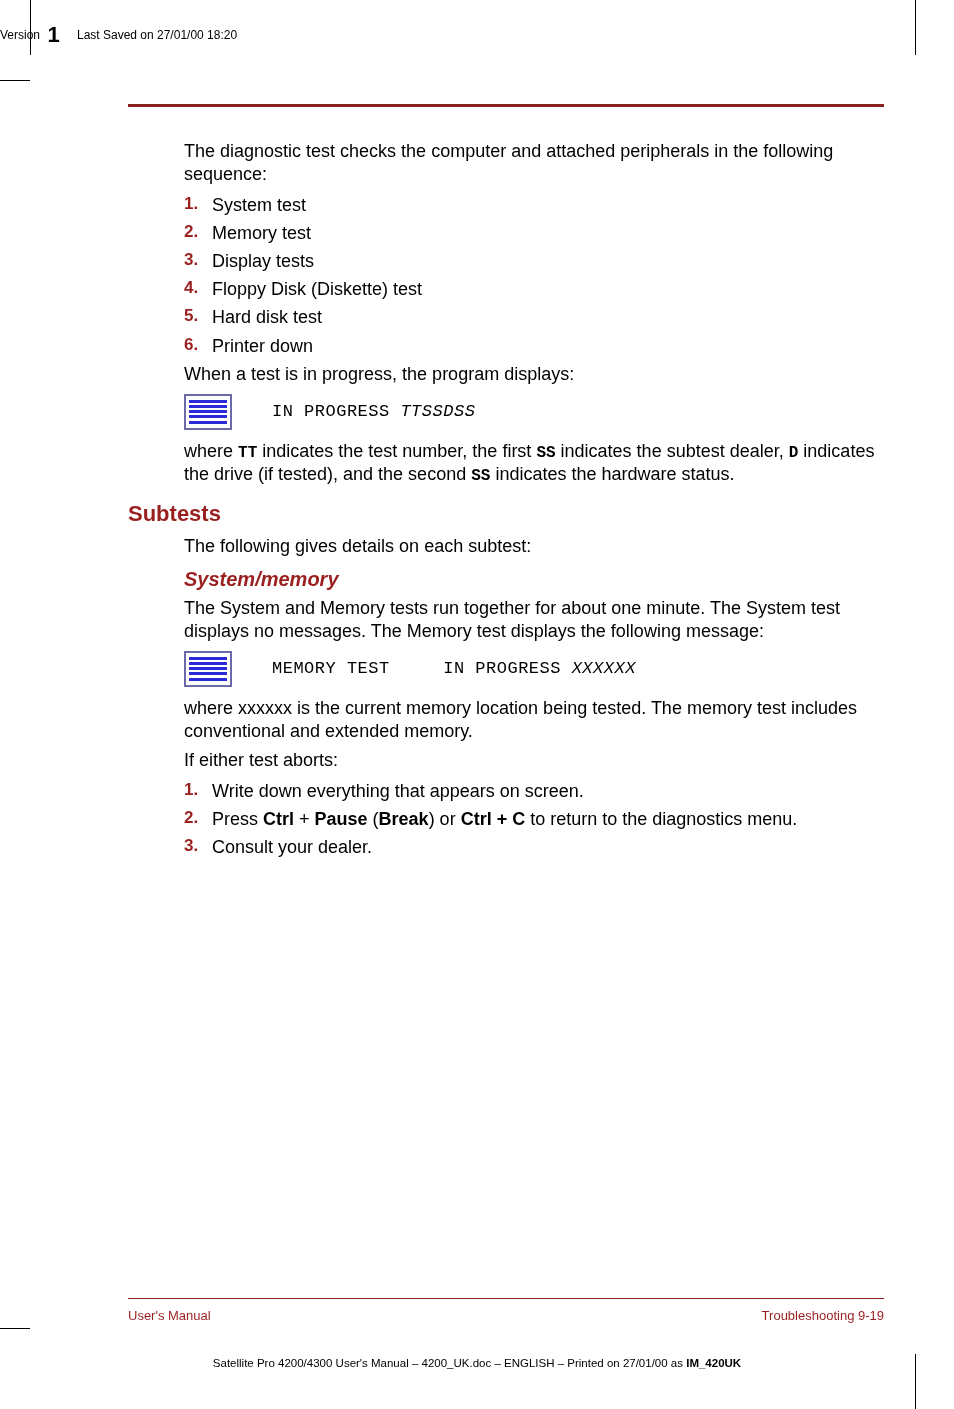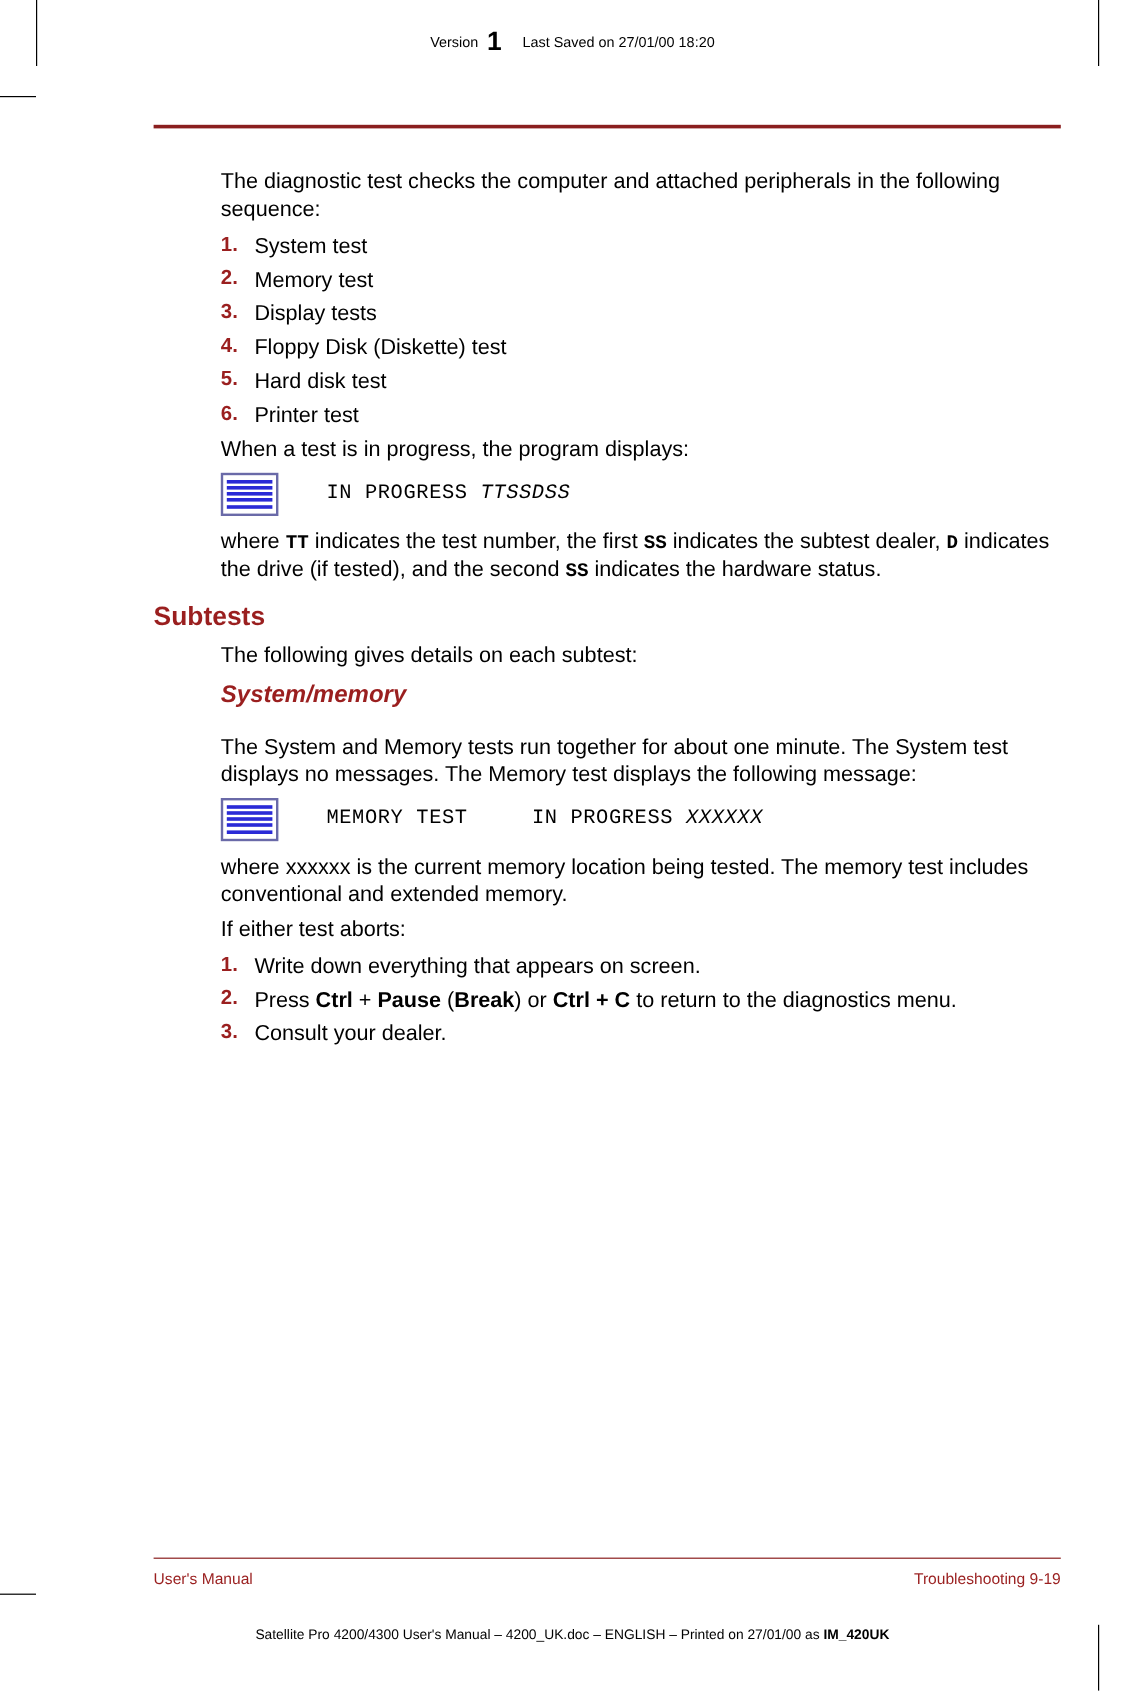--- a/index.html
+++ b/index.html
@@ -4,29 +4,29 @@
 <style>
   * { box-sizing: border-box; margin: 0; padding: 0; }
   html, body { width: 954px; height: 1409px; background: #fff; font-family: Arial, Helvetica, sans-serif; color: #000; }
   .page { position: relative; width: 954px; height: 1409px; }
   .crop-mark-tl-v { position: absolute; left: 30px; top: 0; width: 1px; height: 55px; background: #000; }
   .crop-mark-tl-h { position: absolute; left: 0; top: 80px; width: 30px; height: 1px; background: #000; }
   .crop-mark-tr-v { position: absolute; right: 38px; top: 0; width: 1px; height: 55px; background: #000; }
   .crop-mark-bl-h { position: absolute; left: 0; bottom: 80px; width: 30px; height: 1px; background: #000; }
   .crop-mark-br-v { position: absolute; right: 38px; bottom: 0; width: 1px; height: 55px; background: #000; }
 
-  .header { position: absolute; top: 22px; left: 0; right: 0; text-align: center; font-size: 12px; color: #000; }
+  .header { position: absolute; top: 22px; left: 0; right: 0; text-align: left; font-size: 12px; color: #000; }
   .header .vnum { font-size: 22px; font-weight: bold; vertical-align: -3px; padding: 0 4px; }
   .header-rule { position: absolute; top: 104px; left: 128px; right: 70px; height: 3px; background: #8a1f1f; }
 
   .content { position: absolute; top: 140px; left: 128px; right: 70px; }
   .indent { margin-left: 56px; }
 
   h2.sect { color: #9a1f1f; font-weight: bold; font-size: 22px; margin-top: 6px; margin-bottom: 8px; }
-  h3.subsect { color: #9a1f1f; font-weight: bold; font-style: italic; font-size: 20px; margin-top: 10px; margin-bottom: 20px; }
+  h3.subsect { color: #9a1f1f; font-weight: bold; font-style: italic; font-size: 20px; margin-top: 10px; margin-bottom: 6px; }
 
   p.body { font-size: 18px; line-height: 1.28; margin-bottom: 6px; }
 
   ol.numlist { list-style: none; margin: 4px 0 4px 0; }
   ol.numlist li { font-size: 18px; line-height: 1.45; padding-left: 28px; position: relative; margin-bottom: 2px; }
   ol.numlist li .num { position: absolute; left: 0; top: 0; color: #9a1f1f; font-weight: bold; font-size: 17px; }
 
   .codebox { display: flex; align-items: center; margin: 8px 0 10px 0; }
   .codeicon { width: 48px; height: 36px; border: 2px solid #6a6aa8; padding: 3px; display: flex; flex-direction: column; justify-content: space-around; margin-right: 40px; }
   .codeicon .bar { height: 3px; background: #2a2ad6; }
@@ -61,21 +61,21 @@
   <div class="content">
 
     <div class="indent">
       <p class="body">The diagnostic test checks the computer and attached peripherals in the following sequence:</p>
       <ol class="numlist">
         <li><span class="num">1.</span><span>System test</span></li>
         <li><span class="num">2.</span><span>Memory test</span></li>
         <li><span class="num">3.</span><span>Display tests</span></li>
         <li><span class="num">4.</span><span>Floppy Disk (Diskette) test</span></li>
         <li><span class="num">5.</span><span>Hard disk test</span></li>
-        <li><span class="num">6.</span><span>Printer test</span></li>
+        <li><span class="num">6.</span><span>Printer down</span></li>
       </ol>
       <p class="body">When a test is in progress, the program displays:</p>
       <div class="codebox">
         <div class="codeicon">
           <div class="bar"></div>
             <div class="bar"></div>
             <div class="bar"></div>
             <div class="bar"></div>
             <div class="bar"></div>
         </div>

